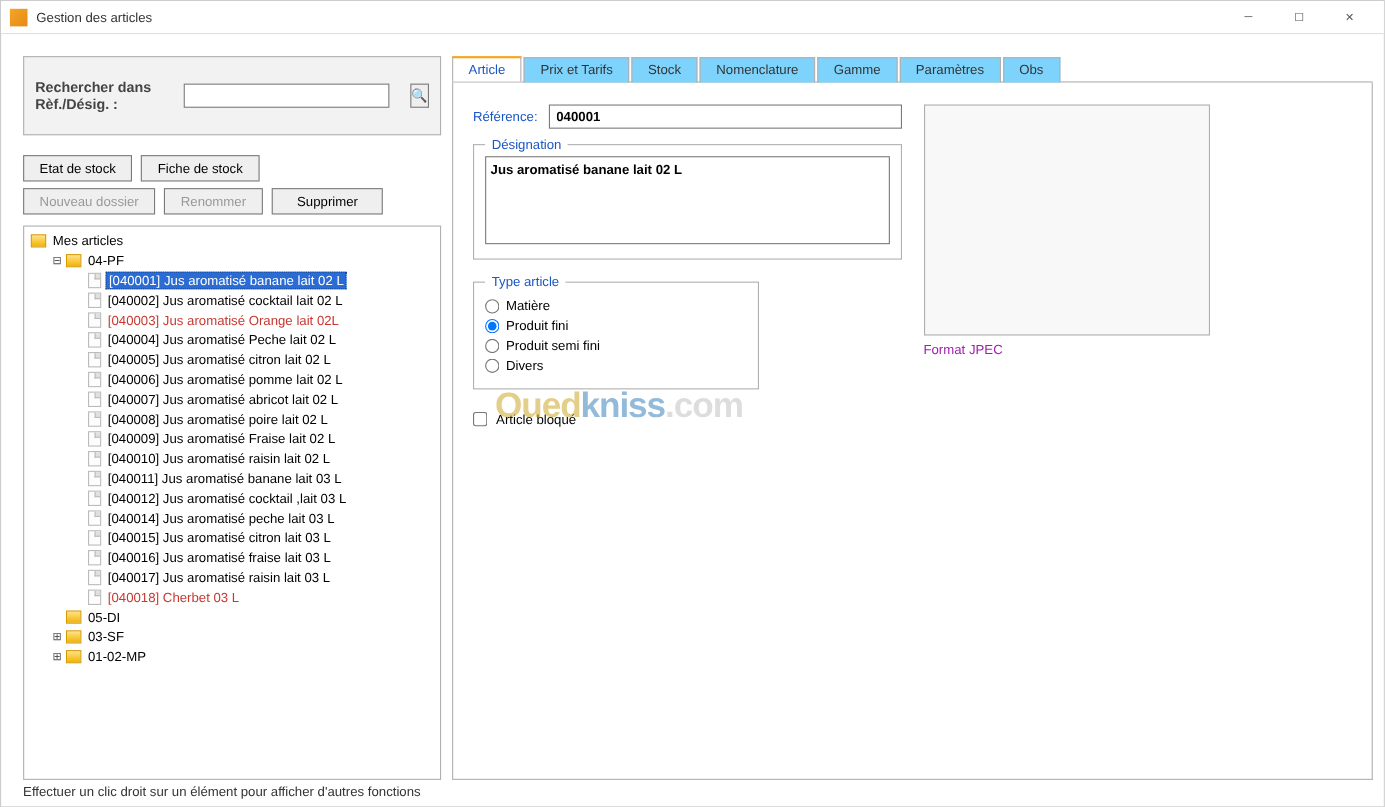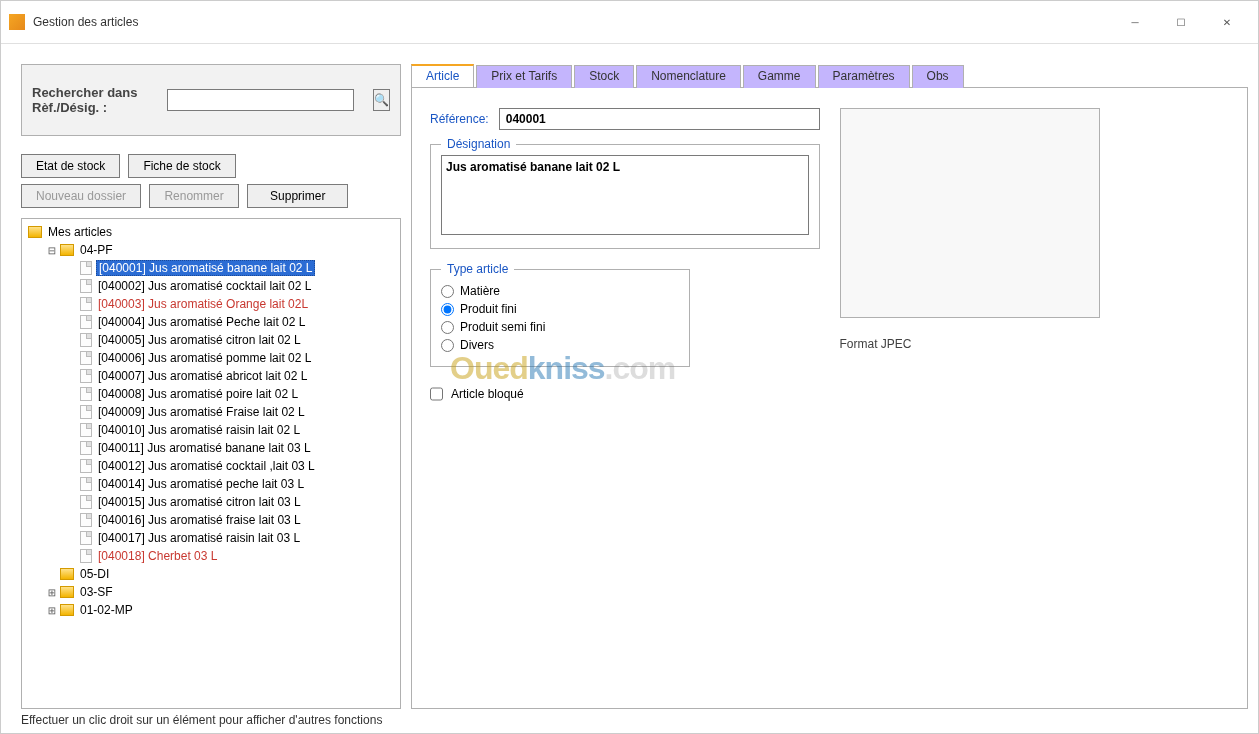--- a/index.html
+++ b/index.html
@@ -11,21 +11,21 @@
   overflow: hidden;
 }
 .window {
   width: 1259px;
   height: 734px;
   display: flex;
   flex-direction: column;
   border: 1px solid #ccc;
 }
 .titlebar {
-  height: 43px;
+  height: 30px;
   display: flex;
   align-items: center;
   padding: 0 8px;
   background: #fff;
   border-bottom: 1px solid #e0e0e0;
 }
 .titlebar-icon {
   width: 16px; height: 16px;
   background: linear-gradient(135deg,#f5a623,#e6891a);
   margin-right: 8px;
@@ -107,21 +107,21 @@
 .tabs {
   display: flex;
   border-bottom: 1px solid #b0b0b0;
   height: 24px;
 }
 .tab {
   padding: 3px 14px;
   border: 1px solid #b0b0b0;
   border-bottom: none;
   margin-right: 2px;
-  background: #c4b5fd;
+  background: #7dd3fc;
   font-size: 12px;
   color: #333;
   cursor: pointer;
   position: relative;
   top: 1px;
 }
 .tab.active {
   background: #fff;
   color: #1a56c4;
   border-top: 2px solid #f5a623;
@@ -176,21 +176,21 @@
 .radio-row { display: flex; align-items: center; gap: 6px; margin: 4px 0; }
 .radio-row input { margin: 0; }
 .checkbox-row { display: flex; gap: 8px; margin-top: 14px; }
 
 .image-box {
   border: 1px solid #b0b0b0;
   width: 260px;
   height: 210px;
   background: #f8f8f8;
 }
-.image-caption { color: #404040; font-size: 12px; margin-top: 19px; }
+.image-caption { color: #a21caf; font-size: 12px; margin-top: 6px; }
 
 .statusbar {
   height: 24px;
   padding: 4px 20px;
   font-size: 12px;
   color: #333;
 }
 
 .watermark {
   position: absolute;

